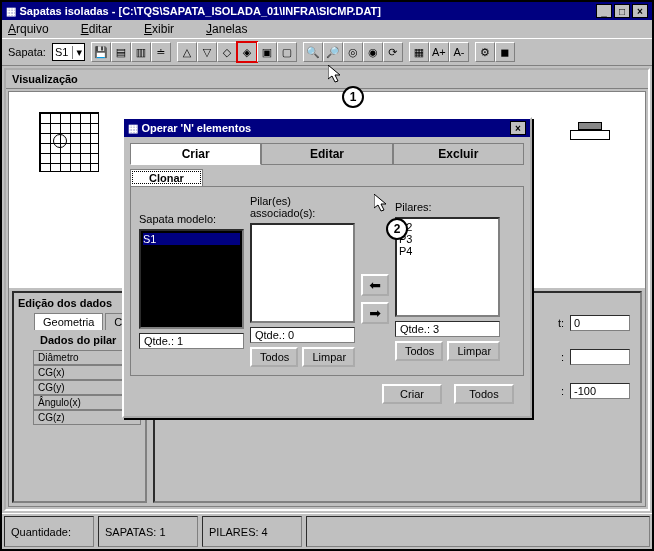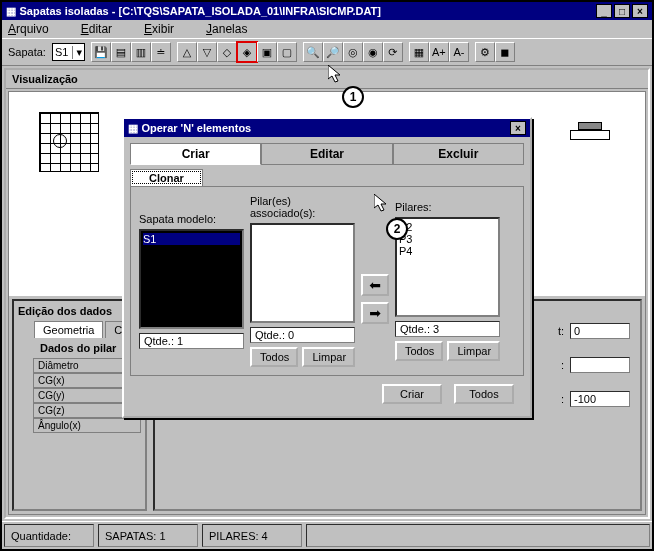--- a/index.html
+++ b/index.html
@@ -35,21 +35,21 @@
   .panelL h4 { margin:0 0 4px 0; font-size:11px; font-weight:bold; }
   .tabs { display:flex; gap:2px; margin:4px 16px; }
   .tab { border:1px solid #808080; border-bottom:none; background:#c0c0c0; padding:2px 8px; font-size:11px; cursor:pointer; }
   .tab.active { background:#fff; }
   .subbold { font-weight:bold; margin-top:4px; font-size:11px;margin-left:22px; }
   .listsmall { margin-top:4px; }
   .listsmall div { border:1px solid #808080; padding:1px 4px; font-size:10px; background:#c0c0c0;margin-left:15px;}
   .panelR { flex:1; position:relative; }
   .fieldrow { display:flex; justify-content:flex-end; align-items:center; gap:6px; margin:18px 6px 0 0; }
   .fieldrow input { width:60px; height:16px; border:1px inset #808080; background:#fff; font-size:11px; padding:0 3px; text-align:left;}
-  .statusbar { display:flex; border-top:1px solid #fff; background:#c0c0c0; height:28px; }
+  .statusbar { display:flex; border-top:1px solid #fff; background:#c0c0c0; height:36px; }
   .statusbar div { border:1px inset #808080; margin:2px; padding:0 6px; display:flex; align-items:center; font-size:11px; }
   .statusbar div:first-child { width:90px; }
   .statusbar div:nth-child(2) { width:100px; }
   .statusbar div:nth-child(3) { width:100px; }
   .statusbar div:last-child { flex:1; }
 
   
   .dialog { position:absolute; left:120px; top:115px; width:410px; background:#c0c0c0; border:2px outset #fff; box-shadow:2px 2px 0 #000; z-index:10; }
   .dialog .titlebar { height:18px; }
   .dialog-body { padding:6px; }
@@ -153,22 +153,22 @@
           <h4>Edição dos dados</h4>
           <div class="tabs">
             <span class="tab active">Geometria</span>
             <span class="tab">Cálc</span>
           </div>
           <div class="subbold">Dados do pilar</div>
           <div class="listsmall">
             <div>Diâmetro</div>
             <div>CG(x)</div>
             <div>CG(y)</div>
+            <div>Ângulo(x)</div>
             <div>CG(z)</div>
-            <div>Ângulo(x)</div>
           </div>
         </div>
         <div class="panel panelR">
           <div class="fieldrow">
             <span>t:</span>
             <input value="0" style="">
           </div>
           <div class="fieldrow">
             <span>:</span>
             <input value="" style="">

